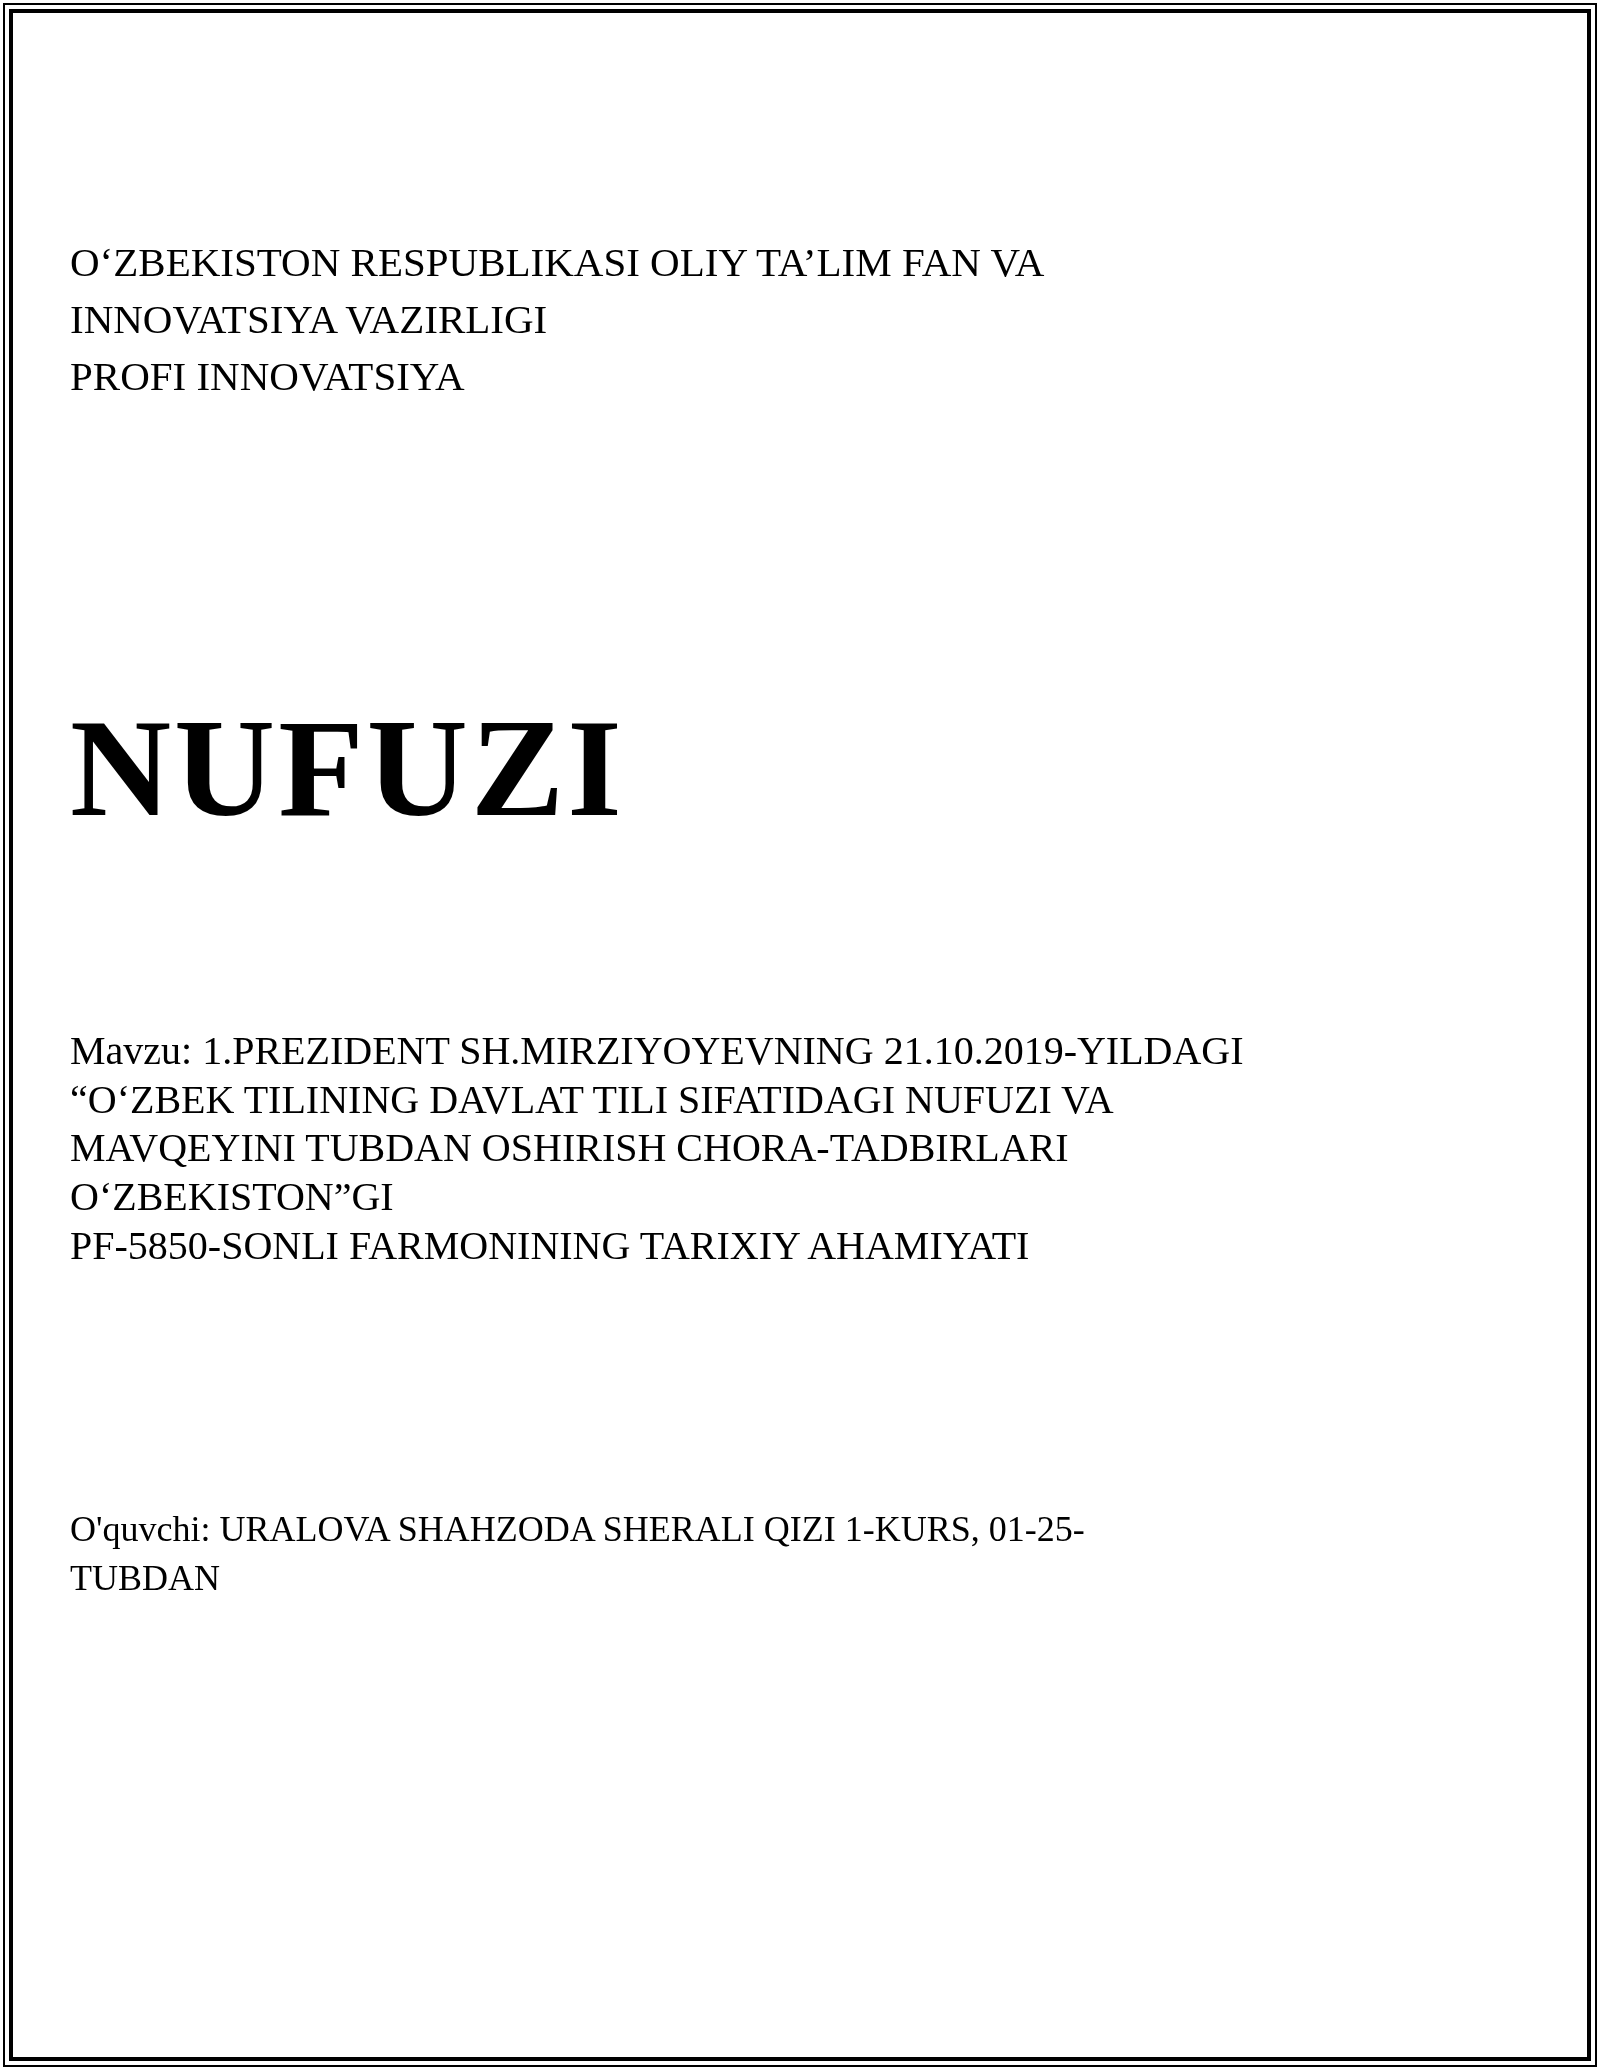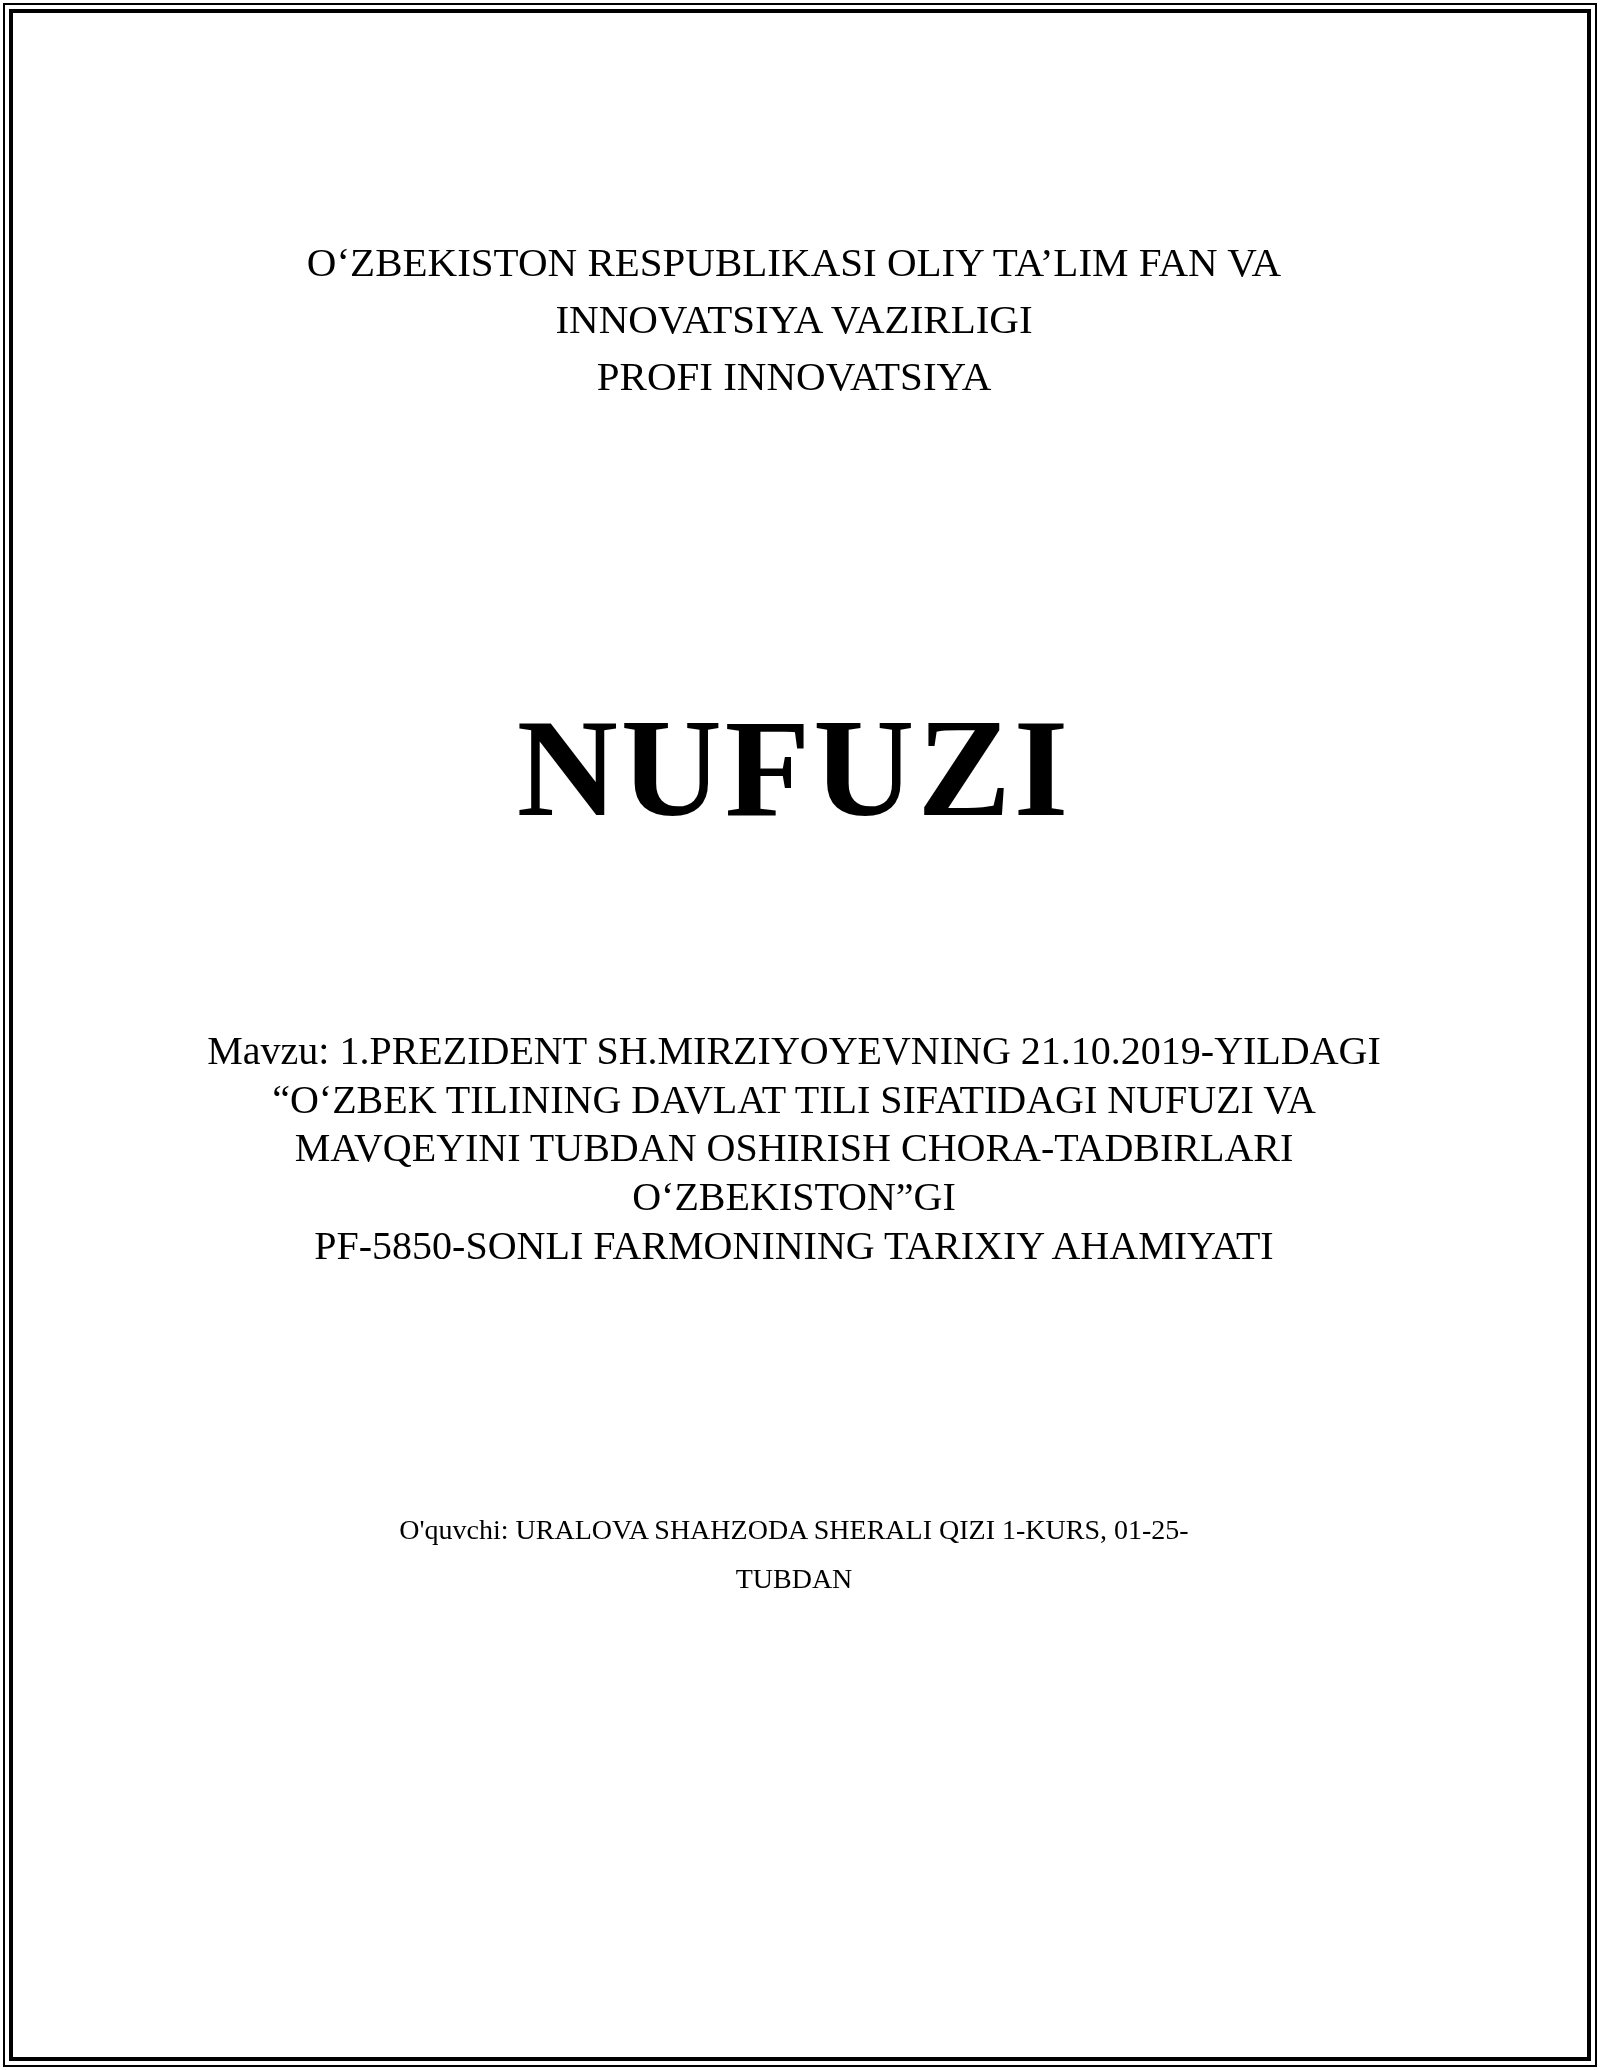--- a/index.html
+++ b/index.html
@@ -26,21 +26,20 @@
   .border-inner {
     position: absolute;
     top: 9px; left: 9px; right: 9px; bottom: 9px;
     border: 4px solid #000000;
     pointer-events: none;
   }
   .textblock {
     position: absolute;
     left: 70px;
     right: 82px;
-    text-align: center;
   }
   .header-block {
     top: 234px;
     font-size: 41px;
     line-height: 57px;
   }
   .title-block {
     top: 693px;
     font-size: 140px;
     line-height: 150px;
@@ -48,21 +47,21 @@
     letter-spacing: 3px;
   }
   .topic-block {
     top: 996px;
     font-size: 40px;
     line-height: 48.7px;
     margin-top: 31px;
   }
   .student-block {
     top: 1505px;
-    font-size: 28px;
+    font-size: 36px;
     line-height: 49px;
   }
 </style>
 </head>
 <body>
 
 <div class="page">
 
   <div class="border-outer"></div>
   <div class="border-inner"></div>

